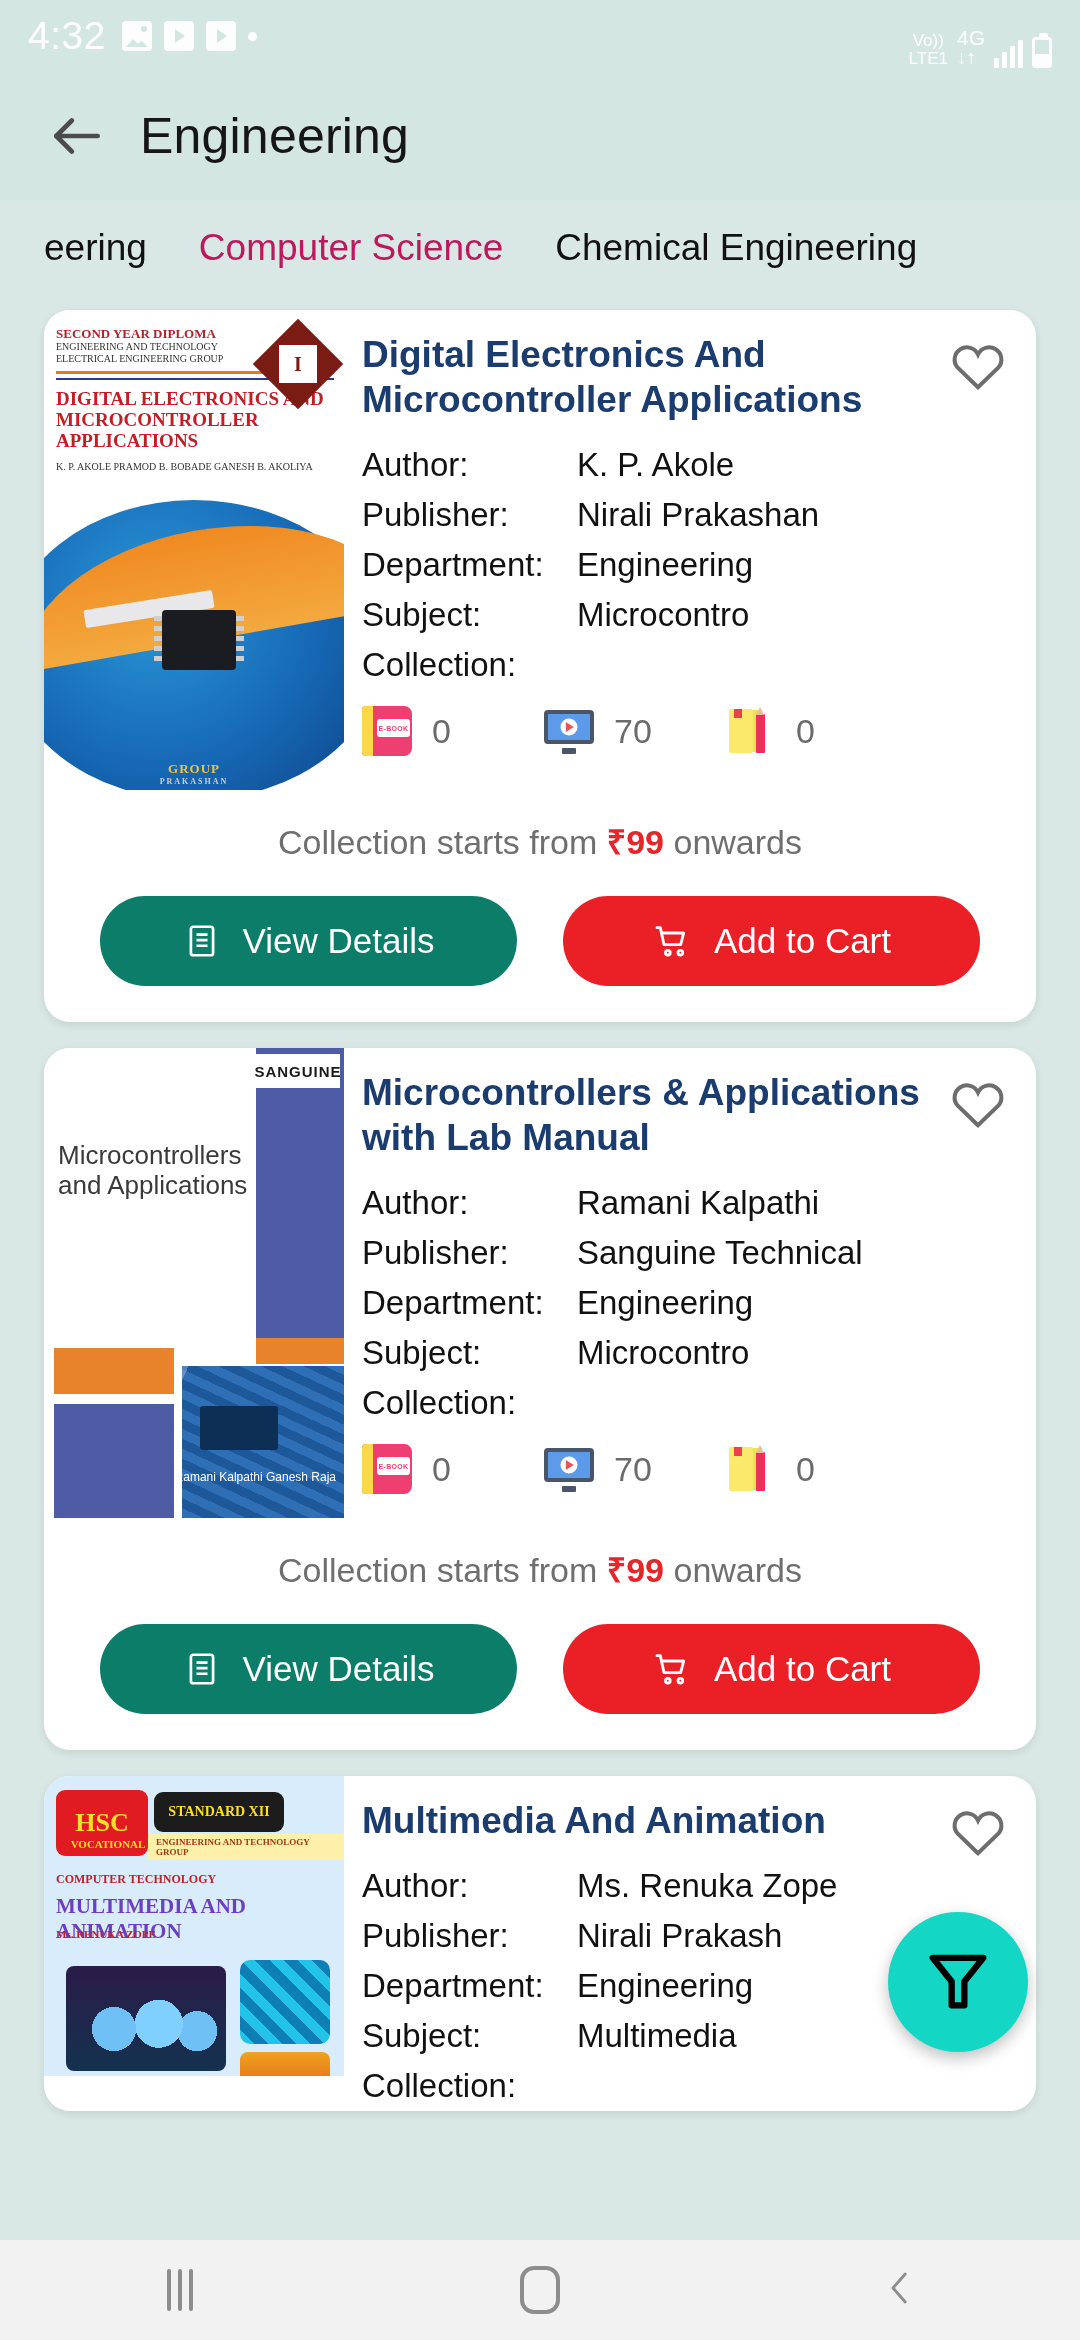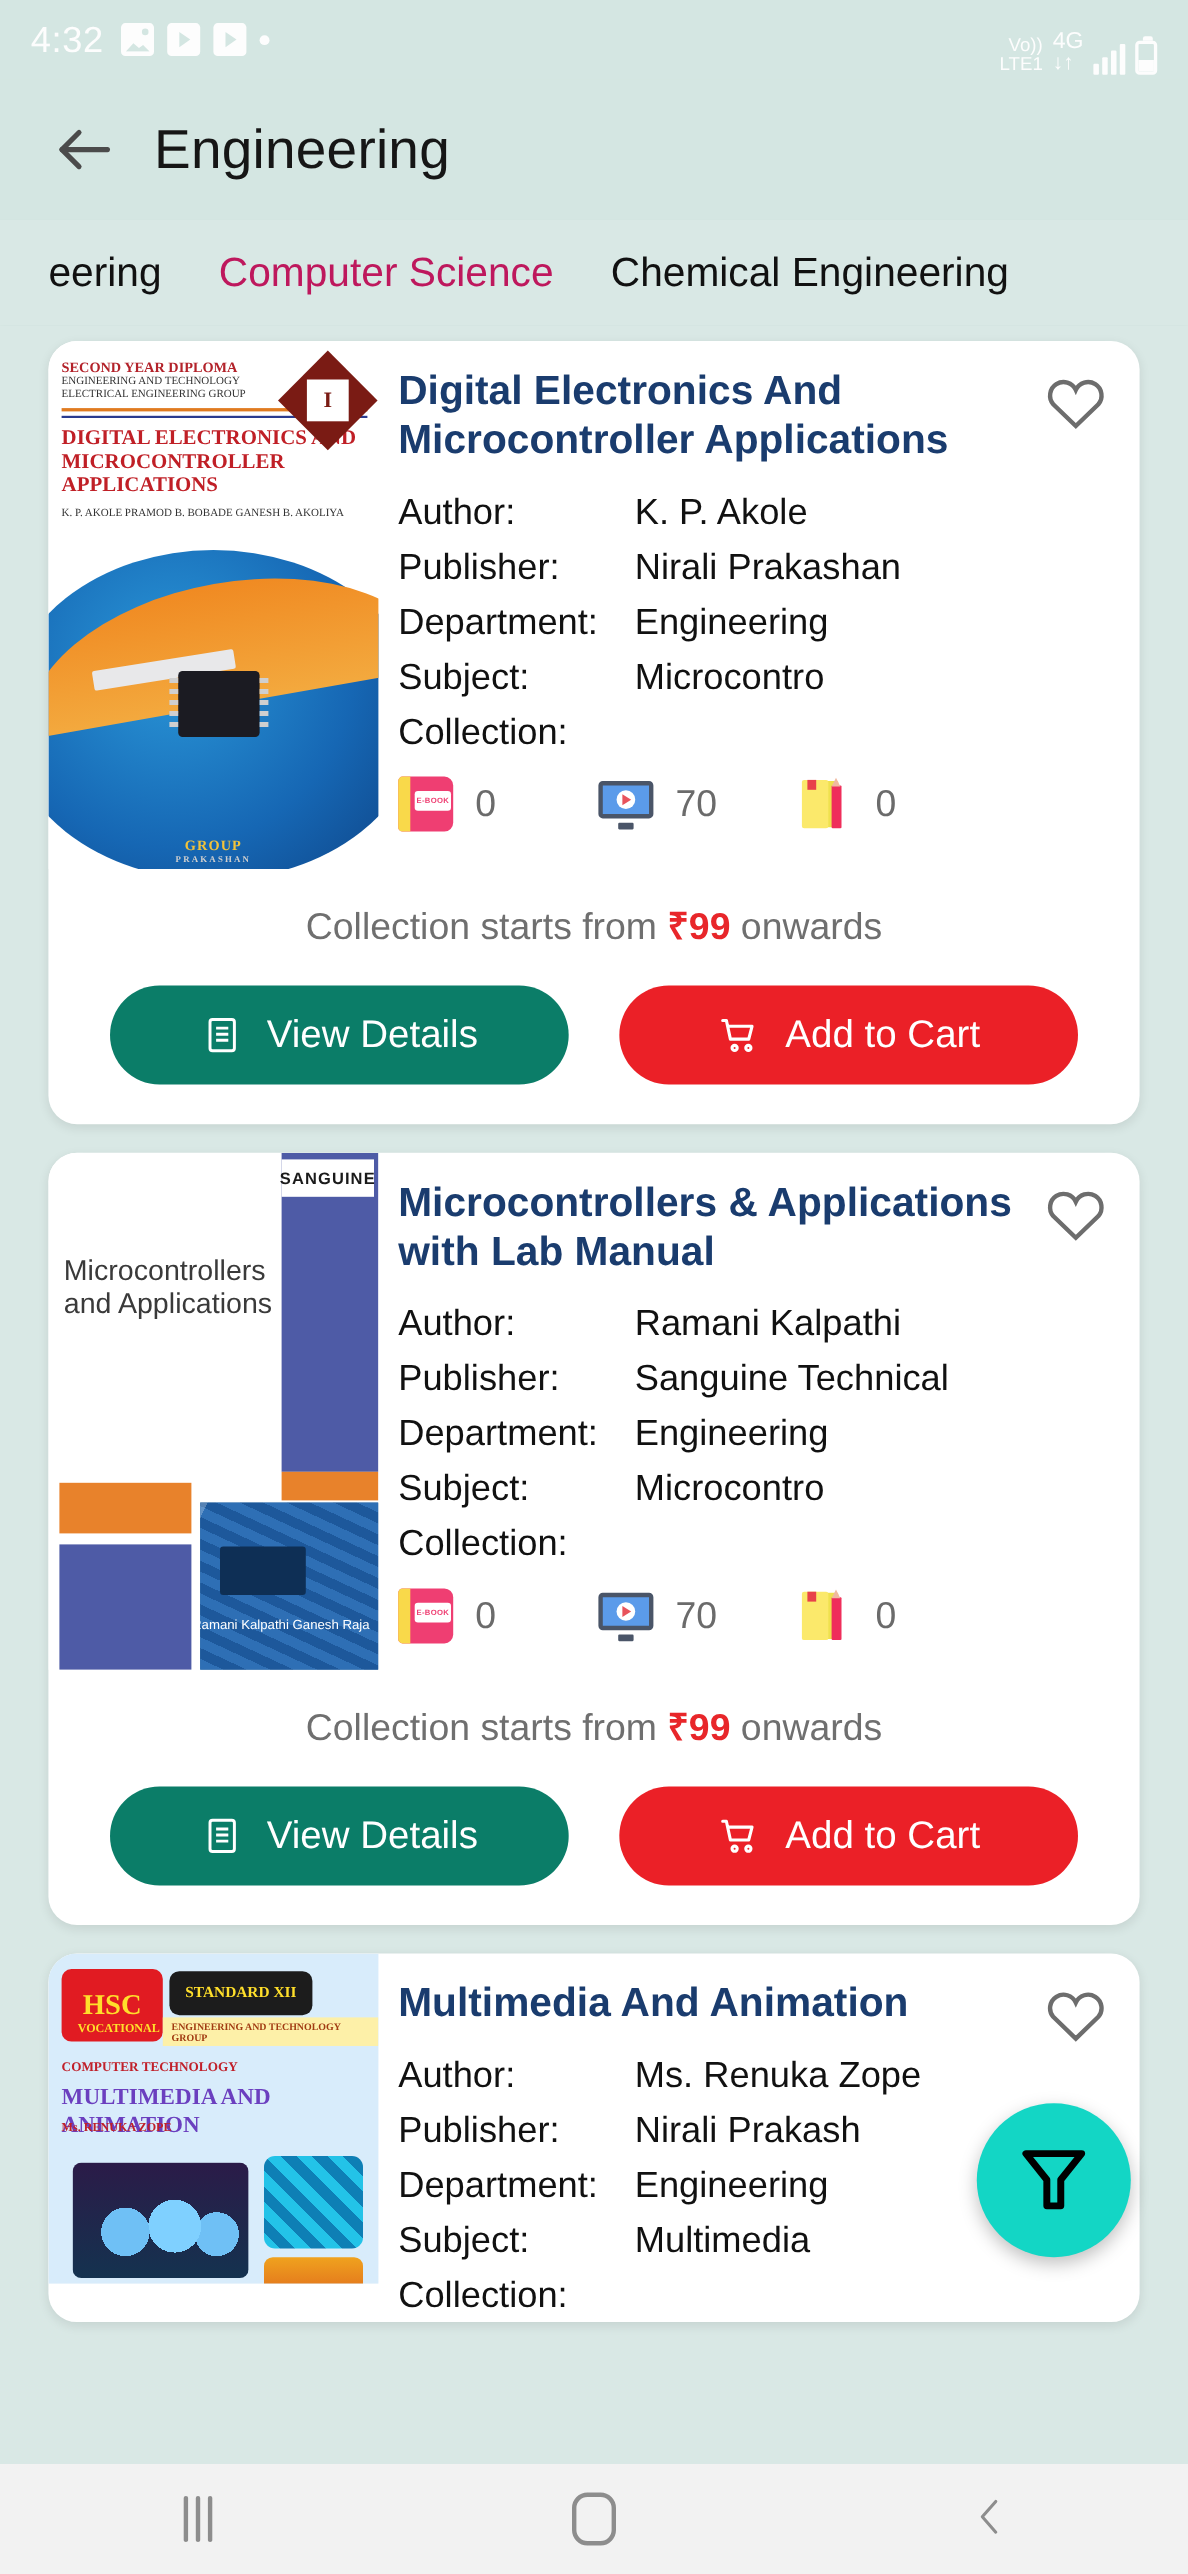--- a/index.html
+++ b/index.html
@@ -8,38 +8,38 @@
     font-family:"Liberation Sans", sans-serif;
     background:#d4e6e2;
     overflow:hidden;
   }
 
   
   .statusbar{
     height:72px; display:flex; align-items:center;
     padding:0 28px; background:#d4e6e2; color:#ffffff;
   }
-  .sb-time{ font-size:33px; font-weight:400; letter-spacing:.5px; color:#fdfdfd; }
+  .sb-time{ font-size:39px; font-weight:400; letter-spacing:.5px; color:#fdfdfd; }
   .sb-left-icons{ display:flex; align-items:center; gap:12px; margin-left:16px; }
   .sb-ic{ width:30px; height:30px; background:#fdfdfd; border-radius:4px; position:relative; }
   .sb-ic.photo::after{
     content:""; position:absolute; left:4px; bottom:4px; width:22px; height:12px;
     background:#d4e6e2; clip-path:polygon(0 100%,32% 36%,55% 72%,72% 50%,100% 100%);
   }
   .sb-ic.photo::before{
     content:""; position:absolute; right:5px; top:5px; width:6px; height:6px;
     border-radius:50%; background:#d4e6e2;
   }
   .sb-ic.play::after{
     content:""; position:absolute; left:11px; top:8px;
     border-left:10px solid #d4e6e2; border-top:7px solid transparent; border-bottom:7px solid transparent;
   }
   .sb-dot{ width:9px; height:9px; border-radius:50%; background:#fdfdfd; }
   .sb-right{ margin-left:auto; display:flex; align-items:flex-end; gap:9px; color:#fdfdfd; }
-  .sb-volte{ font-size:17px; line-height:18px; text-align:right; }
+  .sb-volte{ font-size:17px; line-height:18px; text-align:center; }
   .sb-4g{ font-size:21px; line-height:20px;margin-top:23px; }
   .sb-arrows{ font-size:19px; line-height:20px; }
   .sb-sig{ display:flex; align-items:flex-end; gap:3px; height:30px; }
   .sb-sig i{ display:block; width:5px; background:#fdfdfd; border-radius:1px; }
   .sb-bat{
     width:20px; height:31px; border:3px solid #fdfdfd; border-radius:4px;
     position:relative; background:linear-gradient(to top,#fdfdfd 42%,transparent 42%);
   }
   .sb-bat::before{
     content:""; position:absolute; top:-7px; left:4px; width:9px; height:4px;

